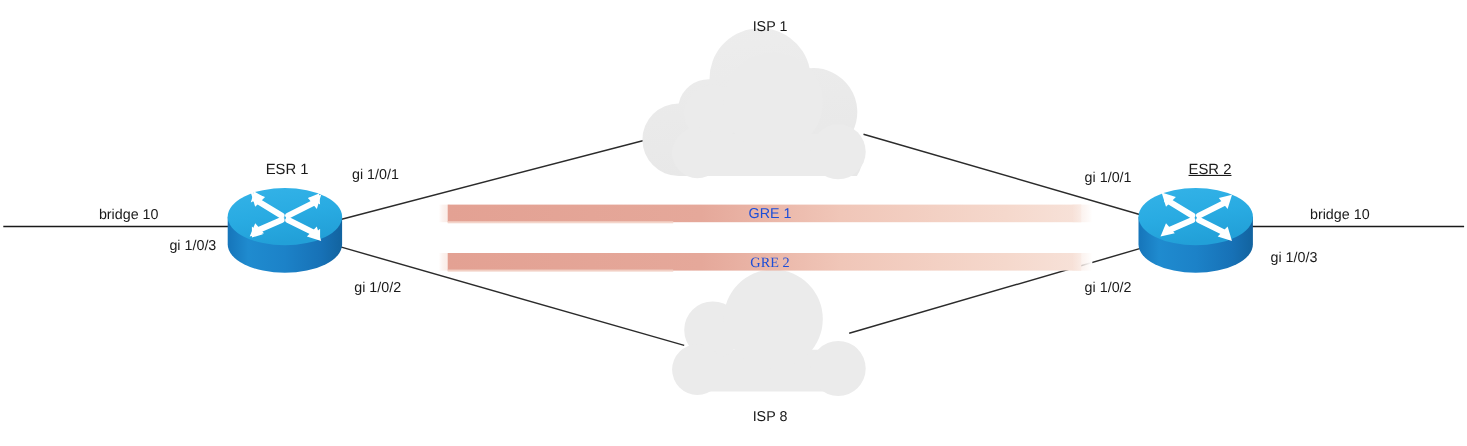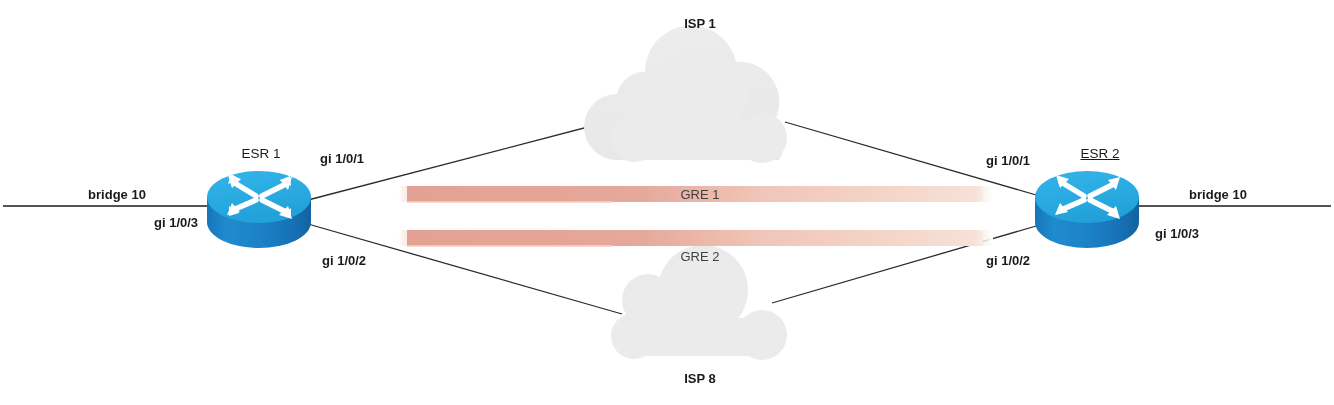--- a/index.html
+++ b/index.html
@@ -22,30 +22,29 @@
     width: 1334px;
     height: 405px;
   }
   .lbl {
     position: absolute;
     font-family: "Liberation Sans", sans-serif;
     font-size: 13px;
     color: #1a1a1a;
     white-space: nowrap;
     line-height: 1;
-    font-weight: bold;
   }
   .lbl-center {
     transform: translateX(-50%);
   }
   .gre-label {
     position: absolute;
     font-family: "Liberation Sans", sans-serif;
     font-size: 13px;
-    color: #404040;
+    color: #1d4ed8;
     white-space: nowrap;
     transform: translate(-50%, -50%);
     line-height: 1;
     text-align: center;
   }
   .device-name {
     position: absolute;
     font-family: "Liberation Sans", sans-serif;
     font-size: 13.5px;
     color: #1a1a1a;
@@ -183,21 +182,21 @@
     </g>
   </svg>
 
   <div class="device-name" style="left:261px; top:147px;">ESR 1</div>
   <div class="device-name" style="left:1100px; top:147px;text-decoration:underline;">ESR 2</div>
 
   <div class="lbl lbl-center" style="left:700px; top:17px;">ISP 1</div>
   <div class="lbl lbl-center" style="left:700px; top:372px;">ISP 8</div>
 
   <div class="gre-label" style="left:700px; top:194px;">GRE 1</div>
-  <div class="gre-label" style="left:700px; top:256px;">GRE 2</div>
+  <div class="gre-label" style="left:700px; top:238px;font-family:Liberation Serif, serif;">GRE 2</div>
 
   <div class="lbl" style="left:320px; top:152px;">gi 1/0/1</div>
   <div class="lbl" style="left:322px; top:254px;">gi 1/0/2</div>
   <div class="lbl" style="left:154px; top:216px;">gi 1/0/3</div>
   <div class="lbl" style="left:986px; top:154px;">gi 1/0/1</div>
   <div class="lbl" style="left:986px; top:254px;">gi 1/0/2</div>
   <div class="lbl" style="left:1155px; top:227px;">gi 1/0/3</div>
 
   <div class="lbl lbl-center" style="left:117px; top:188px;">bridge 10</div>
   <div class="lbl lbl-center" style="left:1218px; top:188px;">bridge 10</div>

